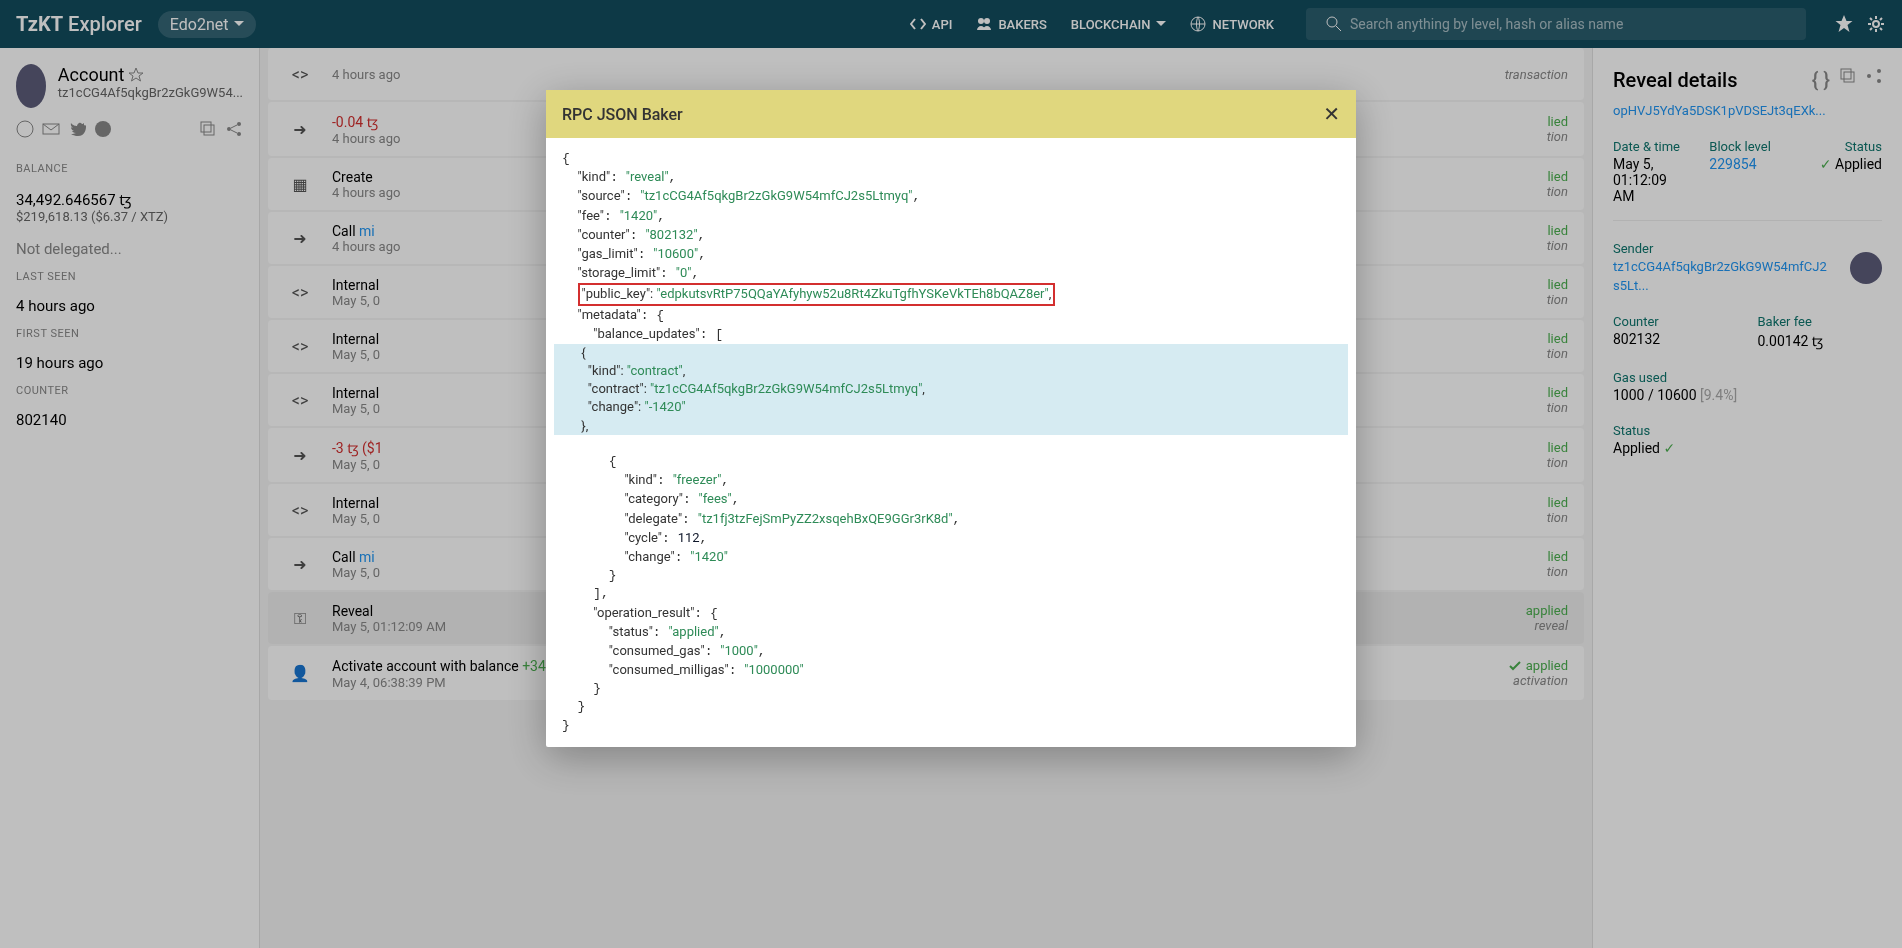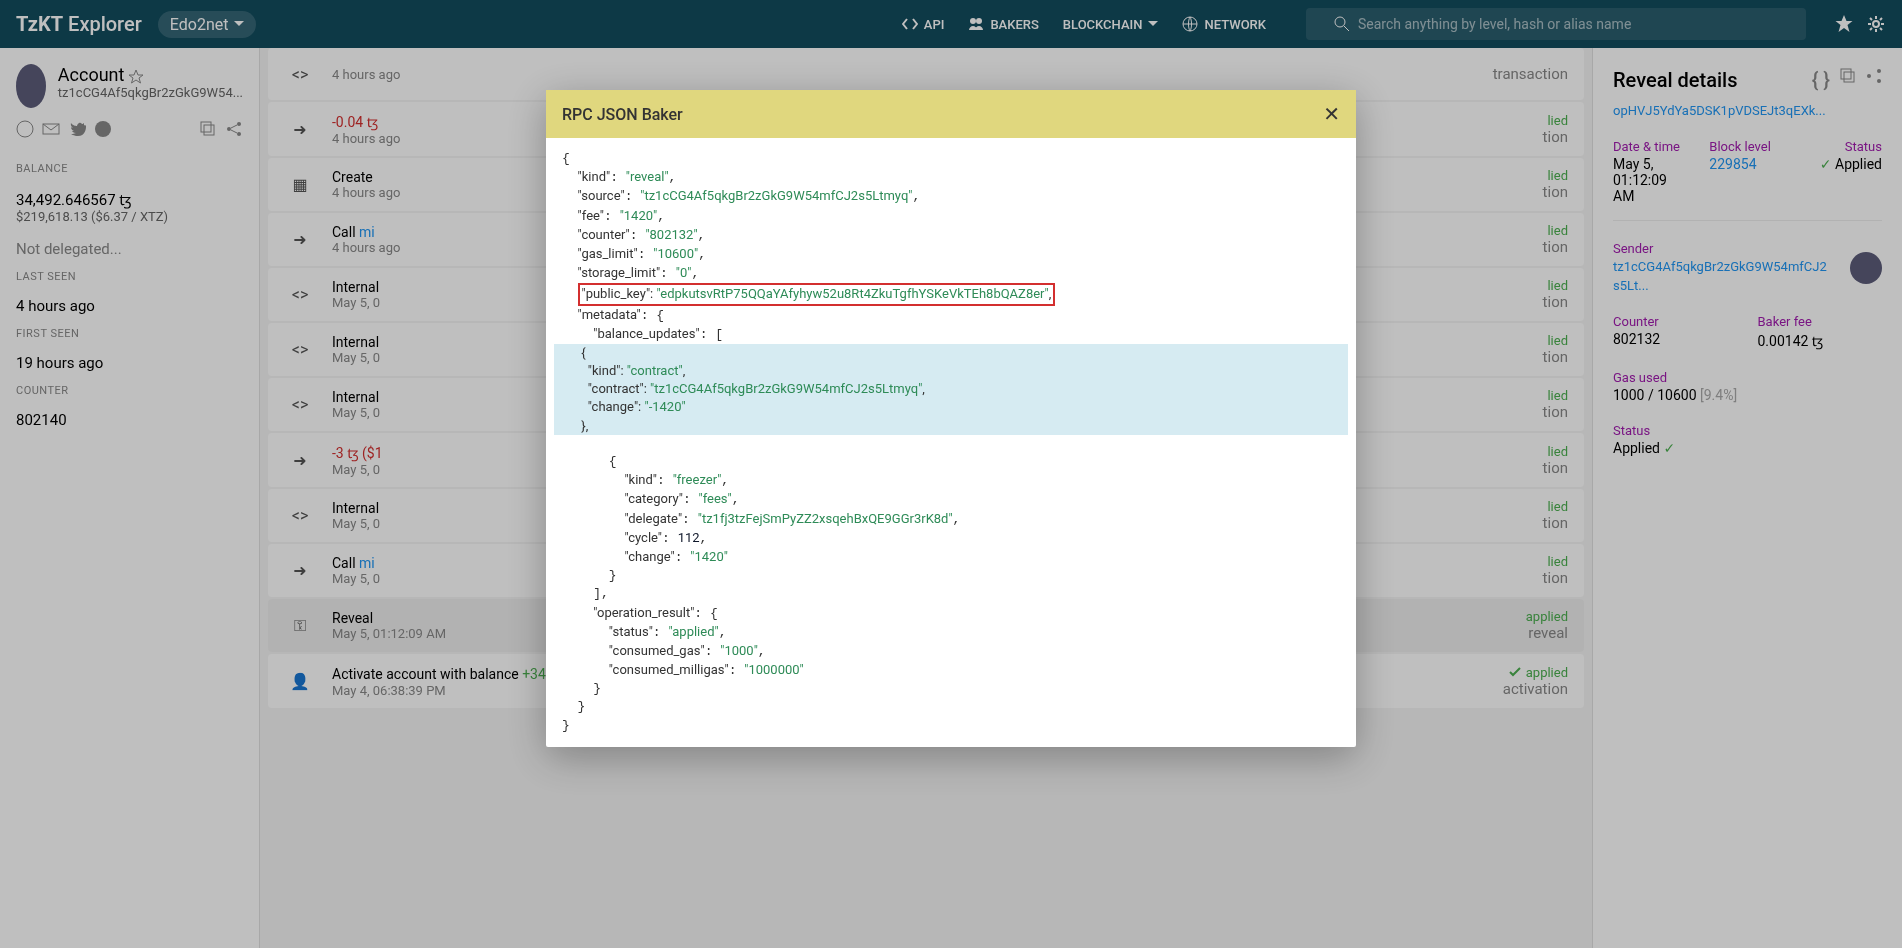--- a/index.html
+++ b/index.html
@@ -4,52 +4,52 @@
 <style>
 * { margin: 0; padding: 0; box-sizing: border-box; font-family: -apple-system, BlinkMacSystemFont, "Segoe UI", Roboto, sans-serif; }
 body { background: #f5f5f5; overflow: hidden; }
 .overlay { position: fixed; inset: 0; background: rgba(0,0,0,0.25); z-index: 100; }
 .topbar { height: 48px; background: #124c5e; display: flex; align-items: center; padding: 0 16px; color: #fff; gap: 16px; }
 .logo { font-size: 20px; font-weight: 500; }
 .logo-bold { font-weight: 700; }
 .network-select { background: rgba(255,255,255,0.15); padding: 4px 12px; border-radius: 14px; font-size: 16px; display: flex; align-items: center; gap: 6px; }
 .topnav { display: flex; gap: 24px; align-items: center; margin-left: auto; margin-right: 16px; }
 .topnav-item { display: flex; align-items: center; gap: 6px; font-size: 13px; font-weight: 500; }
-.search-box { background: rgba(255,255,255,0.1); border-radius: 4px; padding: 8px 28px; display: flex; align-items: center; gap: 8px; width: 500px; margin-left: 8px; }
+.search-box { background: rgba(255,255,255,0.1); border-radius: 4px; padding: 8px 20px; display: flex; align-items: center; gap: 8px; width: 500px; }
 .search-input { background: transparent; border: none; color: #fff; outline: none; flex: 1; font-size: 14px; }
 .search-input::placeholder { color: rgba(255,255,255,0.6); }
 .topicons { display: flex; gap: 12px; margin-left: 12px; }
 .main { display: flex; height: calc(100vh - 48px); }
 .sidebar { width: 260px; background: #fff; border-right: 1px solid #e0e0e0; padding: 16px; display: flex; flex-direction: column; }
 .account-header { display: flex; gap: 12px; margin-bottom: 12px; }
 .avatar { width: 44px; height: 44px; border-radius: 50%; background: #5c5c7a; }
-.account-title { font-size: 18px; display: flex; align-items: flex-end; gap: 4px; }
+.account-title { font-size: 18px; display: flex; align-items: center; gap: 4px; }
 .account-addr { font-size: 13px; color: #666; }
 .social-icons { display: flex; gap: 8px; margin-bottom: 12px; align-items: center; color: #888; }
 .stat-label { font-size: 11px; color: #888; letter-spacing: 0.5px; margin-top: 12px; }
 .stat-value { font-size: 15px; margin-top: 14px; }
 .stat-sub { font-size: 13px; color: #666; }
 .footer { margin-top: auto; text-align: center; font-size: 12px; color: #666; padding-top: 12px; }
 .footer a { color: #2196f3; }
 .content { flex: 1; overflow-y: auto; padding: 0 8px; }
 .op-row { background: #fff; border-radius: 4px; margin-bottom: 2px; padding: 10px 16px; display: flex; align-items: center; gap: 16px; }
 .op-icon { width: 32px; height: 32px; display: flex; align-items: center; justify-content: center; color: #555; }
 .op-body { flex: 1; }
 .op-title { font-size: 14px; }
 .op-time { font-size: 13px; color: #888; }
 .op-status { text-align: right; }
 .op-status-text { font-size: 13px; color: #4caf50; display: flex; align-items: center; gap: 4px; justify-content: flex-end; }
-.op-type { font-size: 15px; color: #888; }
+.op-type { font-size: 13px; color: #888; font-style: italic; }
 .right-panel { width: 310px; background: #fff; border-left: 1px solid #e0e0e0; padding: 20px; }
 .panel-title { font-size: 20px; font-weight: 500; margin-bottom: 8px; display: flex; align-items: center; }
 .panel-icons { margin-left: auto; display: flex; gap: 10px; color: #888; }
 .panel-link { color: #2196f3; font-size: 13px; word-break: break-all; }
 .panel-row { display: flex; margin-top: 20px; gap: 20px; }
 .panel-col { flex: 1; }
-.panel-label { font-size: 13px; color: #a21caf; }
+.panel-label { font-size: 13px; color: #0f766e; }
 .panel-value { font-size: 14px; margin-top: 2px; }
 .check-icon { color: #4caf50; }
 .modal { position: fixed; top: 90px; left: 50%; transform: translateX(-50%); width: 810px; background: #fff; border-radius: 2px; box-shadow: 0 10px 40px rgba(0,0,0,0.3); z-index: 200; }
 .modal-header { background: #e0d77e; padding: 12px 16px; display: flex; align-items: center; }
 .modal-title { font-size: 16px; font-weight: 500; color: #333; }
 .modal-close { margin-left: auto; font-size: 20px; color: #333; cursor: pointer; }
 .modal-body { padding: 12px 16px; font-family: "Courier New", monospace; font-size: 13px; line-height: 1.4; white-space: pre; color: #333; overflow-x: auto; }
 .json-key { color: #333; }
 .json-str { color: #2e8b57; }
 .json-num { color: #0f172a; }

